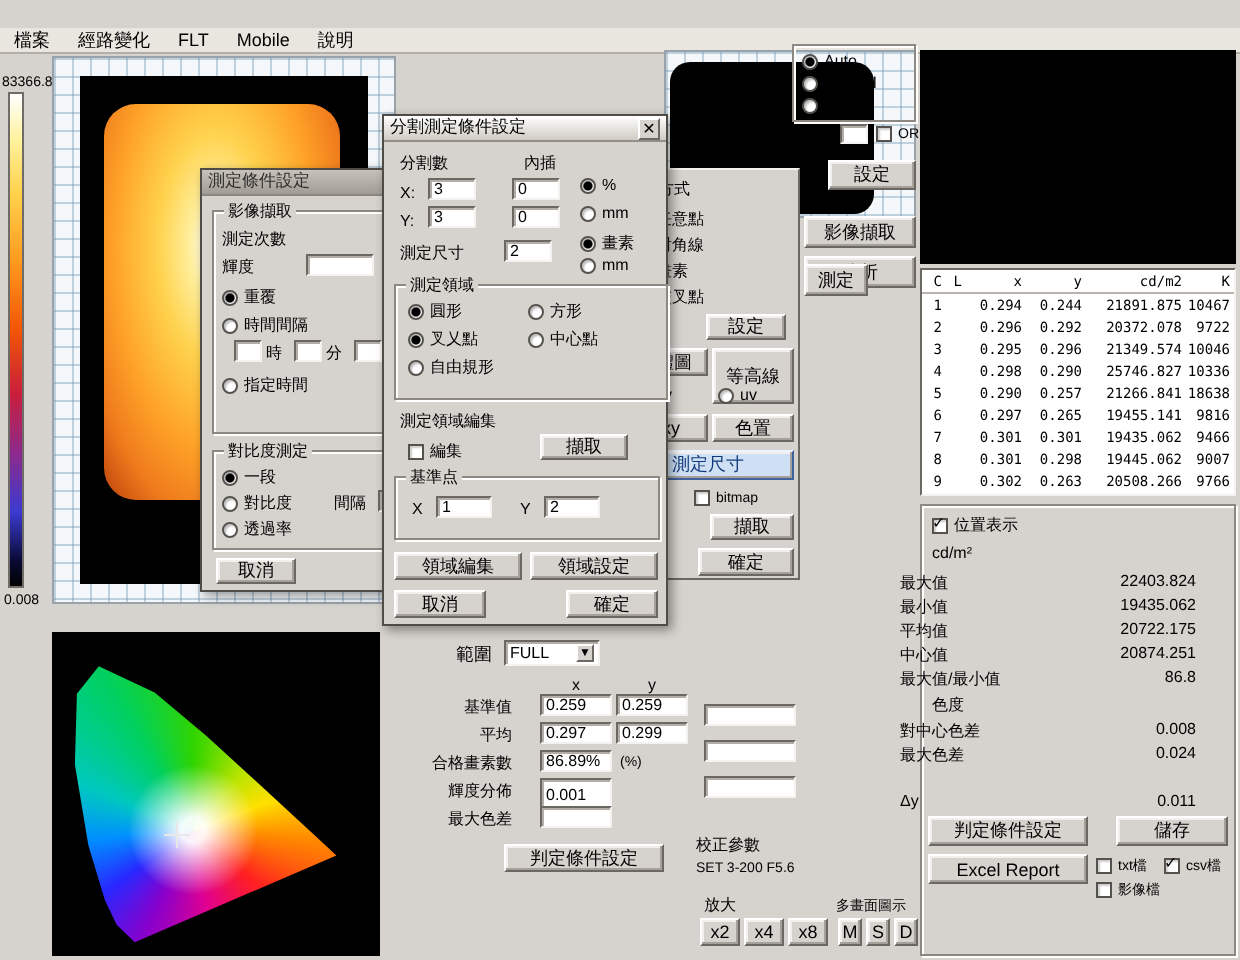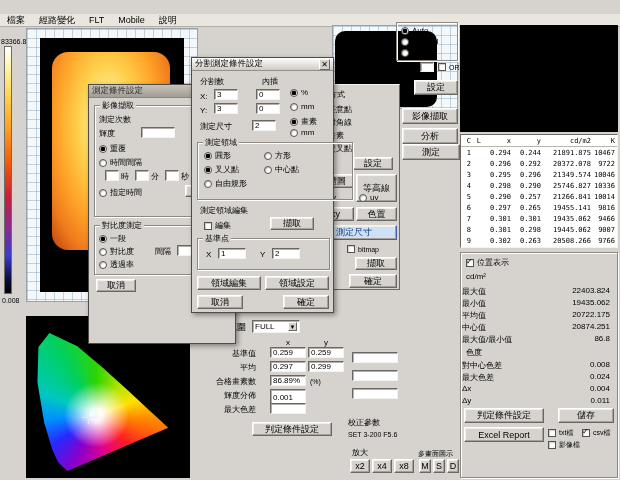--- a/index.html
+++ b/index.html
@@ -31,21 +31,21 @@
   #cie-shape{position:absolute;left:10px;top:6px;width:144px;height:150px;
     background:conic-gradient(from 0deg at 42% 62%,#2fd400 0deg,#b8e400 40deg,#ffe000 70deg,#ff8800 95deg,#ff2020 130deg,#e00090 170deg,#8800cc 205deg,#2828ff 235deg,#0090ff 265deg,#00c8c0 292deg,#00d060 330deg,#2fd400 360deg);
     clip-path:polygon(21.8% 99.4%,15.5% 93.6%,11.4% 85.3%,5.7% 67.2%,1% 40.2%,1.7% 16.6%,9.3% 7.4%,28.7% 16.2%,46.6% 30.6%,64.1% 45.9%,78.4% 58.6%,86.4% 65.7%,91.8% 70.5%)}
   #cie-shape:after{content:"";position:absolute;inset:0;background:radial-gradient(circle at 42% 62%,rgba(255,255,255,.95) 0 5%,rgba(255,255,255,0) 26%)}
   .crossh{position:absolute;background:#e8e8e8}
   #rtable{position:absolute;left:460px;top:134px;width:158px;height:114px;background:#fff;border:1px solid;border-color:#6b6863 #f4f2ee #f4f2ee #6b6863;font-family:"DejaVu Sans Mono","Liberation Mono",monospace;font-size:7px;overflow:hidden}
   .trow{display:flex;height:11px;align-items:center}
   .trow.head{height:12px;border-bottom:1px solid #b9b5ae}
   .trow span{display:block;text-align:right;padding-right:2px;white-space:nowrap}
   .tc{width:12px}.tl{width:10px}.tx,.ty{width:30px}.tcd{width:50px}.tk{width:24px}
-  .srow{position:absolute;left:462px;width:148px;display:flex;justify-content:space-between;font-size:8px;white-space:nowrap}
+  .srow{position:absolute;left:450px;width:148px;display:flex;justify-content:space-between;font-size:8px;white-space:nowrap}
   .drop{margin-left:auto;width:9px;height:9px;background:#d6d3ce;border:1px solid;border-color:#fff #6b6863 #6b6863 #fff;font-size:6px;line-height:8px;text-align:center;flex:none}
 </style>
 </head>
 <body>
 
 <div id="app">
 
 
   <div style="position:absolute;left:0;top:14px;width:620px;height:13px;background:#e9e6e0;border-bottom:1px solid #b3afa8;display:flex;align-items:center">
     <span style="padding:0 7px">檔案</span>
@@ -86,21 +86,21 @@
     </span>
   <span class="lbl s7" style="left:398px;top:64px">1/gain</span>
   <div class="field" style="left:420px;top:62px;width:14px;height:10px"></div>
   <span class="ctl" style="left:438px;top:63px">
       <span class="check"></span>
       <span class="s7">OR</span>
     </span>
   <div class="btn" style="left:414px;top:80px;width:44px;height:15px">設定</div>
   <div class="btn" style="left:402px;top:108px;width:56px;height:16px">影像擷取</div>
   <div class="btn" style="left:402px;top:128px;width:56px;height:16px">分析</div>
-  <div class="btn" style="left:402px;top:144px;width:58px;height:16px">測定</div>
+  <div class="btn" style="left:402px;top:132px;width:32px;height:16px">測定</div>
 
   <div id="rtable">
     <div class="trow head">
       <span class="tc">C</span>
         <span class="tl">L</span>
         <span class="tx">x</span>
         <span class="ty">y</span>
         <span class="tcd">cd/m2</span>
         <span class="tk">K</span>
     </div>
@@ -135,21 +135,21 @@
         <span class="ty">0.290</span>
         <span class="tcd">25746.827</span>
         <span class="tk">10336</span>
       </div>
     <div class="trow">
         <span class="tc">5</span>
         <span class="tl"></span>
         <span class="tx">0.290</span>
         <span class="ty">0.257</span>
         <span class="tcd">21266.841</span>
-        <span class="tk">10014</span>
+        <span class="tk">18638</span>
       </div>
     <div class="trow">
         <span class="tc">6</span>
         <span class="tl"></span>
         <span class="tx">0.297</span>
         <span class="ty">0.265</span>
         <span class="tcd">19455.141</span>
         <span class="tk">9816</span>
       </div>
     <div class="trow">
@@ -207,24 +207,20 @@
       <span>86.8</span>
     </div>
   <span class="lbl s8" style="left:466px;top:348px">色度</span>
   <div class="srow" style="top:360px">
       <span>對中心色差</span>
       <span>0.008</span>
     </div>
   <div class="srow" style="top:372px">
       <span>最大色差</span>
       <span>0.024</span>
-    </div>
-  <div class="srow" style="top:384px">
-      <span>Δx</span>
-      <span>0.004</span>
     </div>
   <div class="srow" style="top:396px">
       <span>Δy</span>
       <span>0.011</span>
     </div>
   <div class="btn s8" style="left:464px;top:408px;width:80px;height:15px">判定條件設定</div>
   <div class="btn" style="left:558px;top:408px;width:56px;height:15px">儲存</div>
   <div class="btn s8" style="left:464px;top:427px;width:80px;height:15px">Excel Report</div>
   <span class="ctl" style="left:548px;top:428px">
       <span class="check"></span>
@@ -317,21 +313,21 @@
     <div class="btn blue s8" style="left:4px;top:140px;width:86px;height:15px">測定尺寸</div>
     <span class="lbl s7" style="left:8px;top:161px">brisa</span>
     <span class="ctl" style="left:40px;top:160px">
         <span class="check"></span>
         <span class="s7">bitmap</span>
       </span>
     <div class="btn s8" style="left:48px;top:172px;width:42px;height:13px">擷取</div>
     <div class="btn" style="left:42px;top:189px;width:48px;height:14px">確定</div>
   </div>
 
-  <div class="dlg" style="left:88px;top:84px;width:148px;height:260px;z-index:3">
+  <div class="dlg" style="left:100px;top:84px;width:148px;height:212px;z-index:3">
     <div class="tbar tback">
         <span>測定條件設定</span>
       </div>
     <div class="grp" style="left:5px;top:20px;width:137px;height:112px">
         <i>影像擷取</i>
       </div>
     <span class="lbl s8" style="left:10px;top:30px">測定次數</span>
     <span class="lbl s8" style="left:10px;top:44px">輝度</span>
     <div class="field" style="left:52px;top:42px;width:34px;height:11px"></div>
     <span class="ctl" style="left:10px;top:58px">
@@ -397,21 +393,21 @@
     <span class="lbl s8" style="left:8px;top:64px">測定尺寸</span>
     <div class="field" style="left:60px;top:62px;width:24px;height:11px">2</div>
     <span class="ctl" style="left:98px;top:58px">
         <span class="radio on"></span>
         <span class="s8">畫素</span>
       </span>
     <span class="ctl" style="left:98px;top:70px">
         <span class="radio"></span>
         <span class="s8">mm</span>
       </span>
-    <div class="grp" style="left:5px;top:84px;width:156px;height:58px">
+    <div class="grp" style="left:5px;top:84px;width:137px;height:58px">
         <i>測定領域</i>
       </div>
     <span class="ctl" style="left:12px;top:92px">
         <span class="radio on"></span>
         <span class="s8">圓形</span>
       </span>
     <span class="ctl" style="left:72px;top:92px">
         <span class="radio"></span>
         <span class="s8">方形</span>
       </span>

